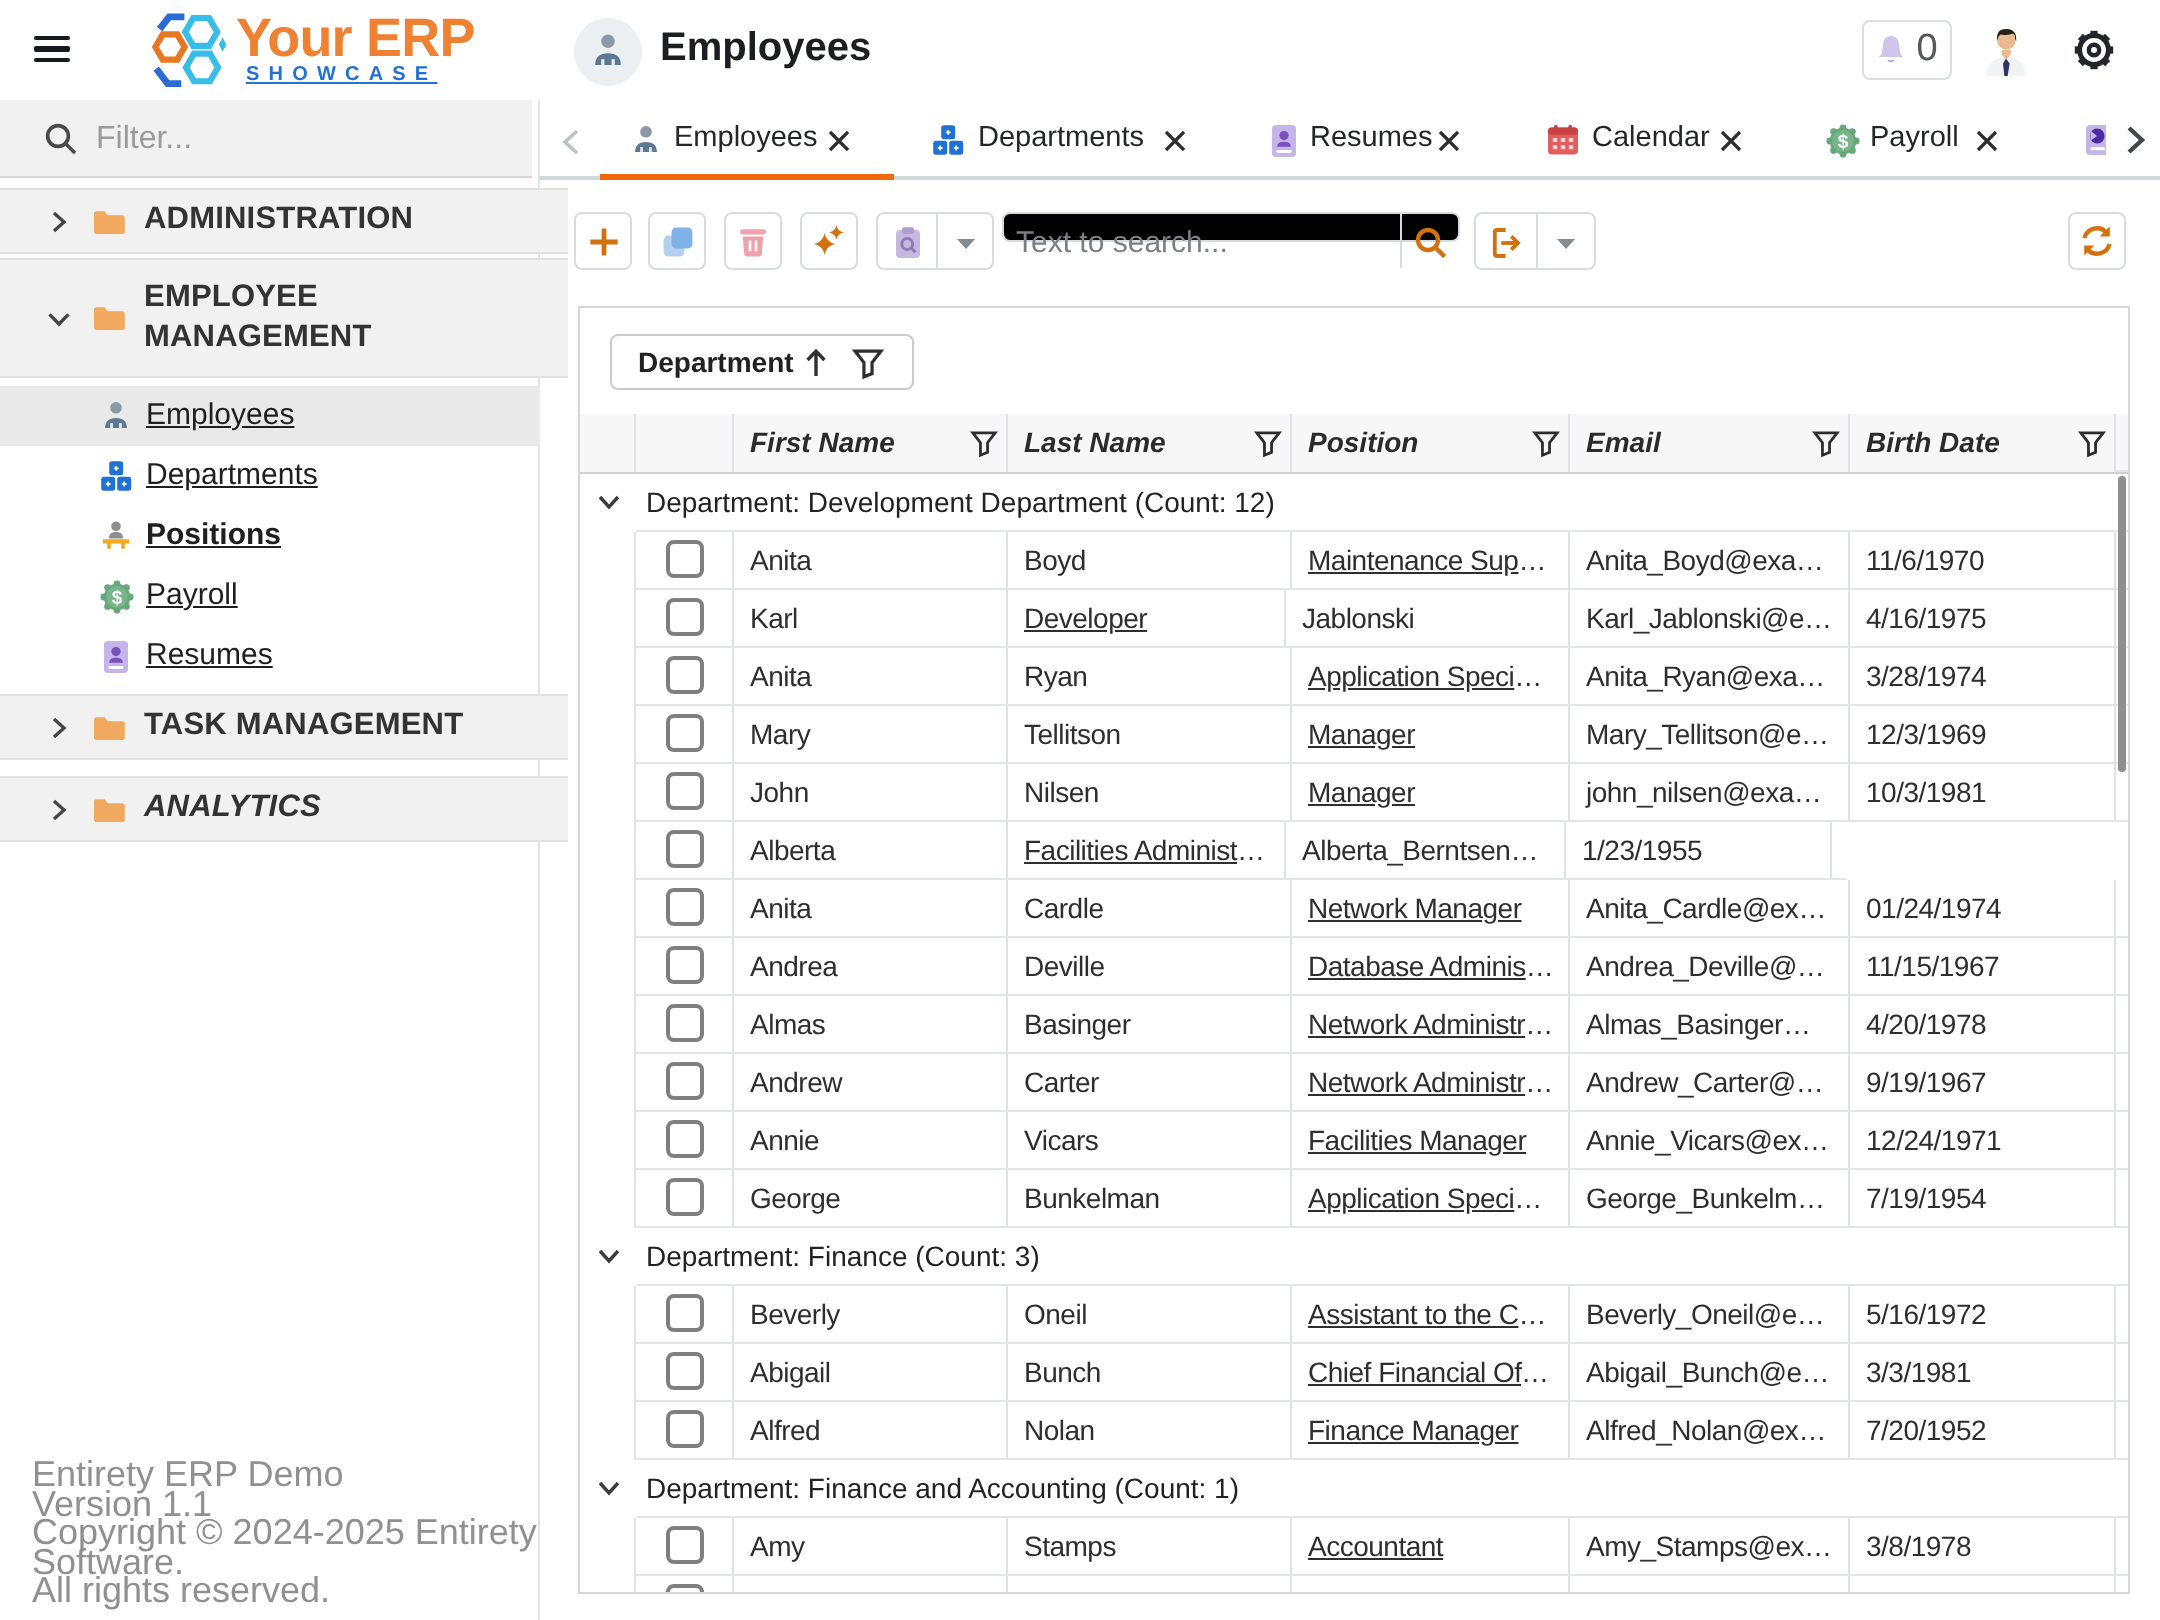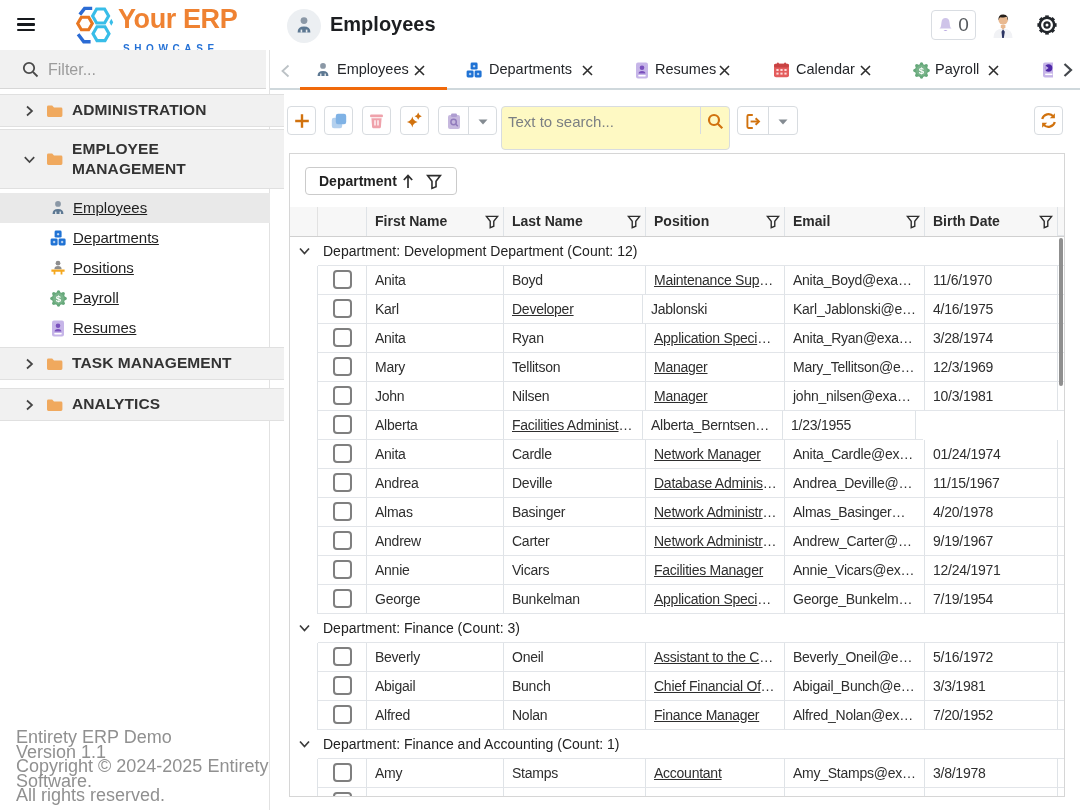--- a/index.html
+++ b/index.html
@@ -31,30 +31,30 @@
 
 
 #tabbar { position:absolute; left:270px; top:50px; width:810px; height:40px; background:#fff; border-bottom:2px solid #cfd8dc;}
 .tabico { position:absolute; top:12px; }
 .tabtext { position:absolute; top:11px; font-size:14.5px; color:#24262a; }
 .tabx { position:absolute; top:14px; width:13px; height:13px; }
 #activeline { position:absolute; left:30px; top:37px; width:147px; height:3px; background:#f0690a; }
 
 
 .tbtn { position:absolute; top:106px; height:29px; border:1px solid #d8dce0; border-radius:4px; background:#fff; display:flex; align-items:center; justify-content:center;}
-#searchbox { position:absolute; left:501px; top:106px; width:229px; height:44px; border:1px solid #d8dce0; border-radius:4px; background:#fef9c3;text-align:center;}
+#searchbox { position:absolute; left:501px; top:106px; width:229px; height:15px; border:1px solid #d8dce0; border-radius:4px; background:#000000;text-align:center;}
 #searchph { position:absolute; left:11px; top:6px; font-size:15px; color:#7b7f83;}
 .vsep { position:absolute; top:0; width:1px; height:27px; background:#d8dce0; }
 
 
 #grid { position:absolute; left:289px; top:153px; width:776px; height:644px; border:1px solid #d6d6d6; background:#fff; overflow:hidden;}
 #gchip { position:absolute; left:15px; top:13px; width:152px; height:28px; border:1px solid #cbcbcb; border-radius:4px; background:#fff;}
 #gchip b { position:absolute; left:13px; top:5px; font-size:14px; color:#222; font-weight:bold;}
 #hdr { position:absolute; left:0; top:53px; width:774px; height:30px; background:#f7f7f7; border-bottom:1px solid #d0d0d0; display:flex;}
-.hc { flex-shrink:0; position:relative; height:29px; border-right:1px solid #dfe3e7; font-size:14px; font-weight:bold; color:#2b2b2b; line-height:29px; padding-left:8px; }
+.hc { flex-shrink:0; position:relative; height:29px; border-right:1px solid #dfe3e7; font-size:14px; font-weight:bold; color:#2b2b2b; line-height:29px; padding-left:8px;font-style:italic; }
 .hc .fun { position:absolute; right:4px; top:8px; }
 .hc0 { width:28px; border-right:1px solid #e2e2e2; }
 .hcb { width:49px; }
 .rows { position:absolute; left:0; top:83px; width:774px; }
 .grow { position:relative; height:29px; background:#fff; }
 .grow .gb { position:absolute; left:28px; right:0; bottom:0; height:1px; background:#e2e5e9; }
 .grow .gchev { position:absolute; left:9px; top:10px; }
 .grow .gtext { position:absolute; left:33px; top:6px; font-size:14px; color:#222; }
 .drow { display:flex; height:29px; }
 .dc { flex-shrink:0; height:29px; border-right:1px solid #dfe3e7; border-bottom:1px solid #e2e5e9; font-size:14px; color:#2e2e2e; line-height:28px; padding:0 6px 0 8px; white-space:nowrap; overflow:hidden; text-overflow:ellipsis; letter-spacing:-0.25px; }
@@ -78,21 +78,21 @@
     <g fill="none">
       <path d="M4.8 9.6 L9.6 3.4 H17.2" stroke="#2b6bd4" stroke-width="3.4"></path>
       <path d="M3.1 29.3 L8.8 36.8 H15.6" stroke="#2b6bd4" stroke-width="3.4"></path>
       <path d="M17.3 18.5 L13.65 24.82 L6.35 24.82 L2.7 18.5 L6.35 12.18 L13.65 12.18 Z" stroke="#e87722" stroke-width="3.1"></path>
       <path d="M33.6 11 L29.6 17.93 L21.6 17.93 L17.6 11 L21.6 4.07 L29.6 4.07 Z" stroke="#38bde8" stroke-width="3.1"></path>
       <path d="M34 28.7 L30 35.63 L22 35.63 L18 28.7 L22 21.77 L30 21.77 Z" stroke="#38bde8" stroke-width="3.1"></path>
       <path d="M36.3 13.8 L38.2 17.25 L36.3 20.7 L34.4 17.25 Z" fill="#38bde8"></path>
     </g>
   </svg>
   <div class="abs" style="left:118px; top:4px; font-size:27px; font-weight:bold; color:#ef8232; letter-spacing:-0.4px;">Your ERP</div>
-  <div class="abs" style="left:123px; top:43px; font-size:10px; font-weight:bold; color:#2471d6; letter-spacing:4.6px;">SHOWCASE</div>
+  <div class="abs" style="left:123px; top:32px; font-size:10px; font-weight:bold; color:#2471d6; letter-spacing:4.6px;text-decoration:underline;">SHOWCASE</div>
 
   <div class="abs" style="left:287px; top:9px; width:34px; height:34px; border-radius:50%; background:#eceff2;"></div>
   <svg class="abs" style="left:295px; top:16px;" width="18" height="20" viewBox="0 0 18 20">
     <circle cx="9" cy="4.6" r="3.4" fill="#8b98a6"></circle>
     <path d="M2.6 16.5 Q2.6 10.6 9 10.6 Q15.4 10.6 15.4 16.5 Z" fill="#5d7892"></path>
     <rect x="5.6" y="13.6" width="1.6" height="2.9" fill="#fff" opacity="0.85"></rect>
     <rect x="10.8" y="13.6" width="1.6" height="2.9" fill="#fff" opacity="0.85"></rect>
   </svg>
   <div id="title" class="abs" style="left:330px; top:13px;">Employees</div>
 
@@ -165,21 +165,21 @@
   </div>
   <div class="item" style="top:173px;">
     <svg class="iicon" width="16" height="16" viewBox="0 0 16 16">
       <rect x="4.6" y="0.6" width="7" height="7" rx="1.4" fill="#1f72d4"></rect>
       <rect x="0.6" y="8.4" width="7" height="7" rx="1.4" fill="#1f72d4"></rect>
       <rect x="8.6" y="8.4" width="7" height="7" rx="1.4" fill="#1f72d4"></rect>
       <path d="M8.1 3 V5.4 M6.9 4.2 H9.3 M4.1 10.8 V13.2 M2.9 12 H5.3 M12.1 10.8 V13.2 M10.9 12 H13.3" stroke="#fff" stroke-width="0.9" opacity="0.9"></path>
     </svg>
     <div class="itext">Departments</div>
   </div>
-  <div class="item" style="top:203px;">
+  <div class="item" style="top:203px;font-weight:bold;">
     <svg class="iicon" width="16" height="16" viewBox="0 0 16 16">
       <circle cx="8" cy="3.2" r="2.4" fill="#8e8e8e"></circle>
       <path d="M4.4 9.2 Q4.4 5.9 8 5.9 Q11.6 5.9 11.6 9.2 Z" fill="#8e8e8e"></path>
       <path d="M1.4 9.6 H14.6 V11.8 H12.4 V14.4 H10.6 V11.8 H5.4 V14.4 H3.6 V11.8 H1.4 Z" fill="#f5a81f"></path>
     </svg>
     <div class="itext">Positions</div>
   </div>
   <div class="item" style="top:233px;">
     <svg class="iicon" width="17" height="17" viewBox="0 0 17 17">
       <g fill="#66a87a">
@@ -209,21 +209,21 @@
   </div>
   <div class="section" style="top:297px; height:33px;">
     <svg class="chev" width="12" height="12" viewBox="0 0 12 12" fill="none" stroke="#454545" stroke-width="1.7">
           <path d="M4 1.5 L9 6 L4 10.5"></path>
         </svg>
     <svg class="fold" width="17" height="14" viewBox="0 0 17 14">
           <path fill="#f0a95e" d="M1 3 Q1 1.6 2.4 1.6 H6.2 L8 3.6 H15 Q16.4 3.6 16.4 5 V11.6 Q16.4 13 15 13 H2.4 Q1 13 1 11.6 Z"></path>
         </svg>
     <div class="stext">TASK MANAGEMENT</div>
   </div>
-  <div class="section" style="top:338px; height:33px;">
+  <div class="section" style="top:338px; height:33px;font-style:italic;">
     <svg class="chev" width="12" height="12" viewBox="0 0 12 12" fill="none" stroke="#454545" stroke-width="1.7">
           <path d="M4 1.5 L9 6 L4 10.5"></path>
         </svg>
     <svg class="fold" width="17" height="14" viewBox="0 0 17 14">
           <path fill="#f0a95e" d="M1 3 Q1 1.6 2.4 1.6 H6.2 L8 3.6 H15 Q16.4 3.6 16.4 5 V11.6 Q16.4 13 15 13 H2.4 Q1 13 1 11.6 Z"></path>
         </svg>
     <div class="stext">ANALYTICS</div>
   </div>
   <div id="foot">Entirety ERP Demo<br>Version 1.1<br>Copyright © 2024-2025 Entirety Software.<br>All rights reserved.</div>
 </div>

